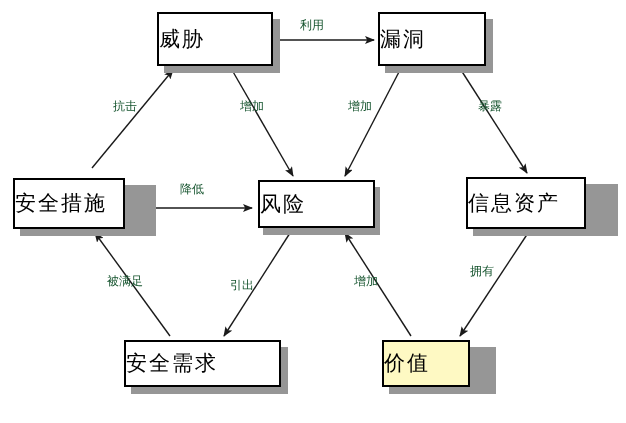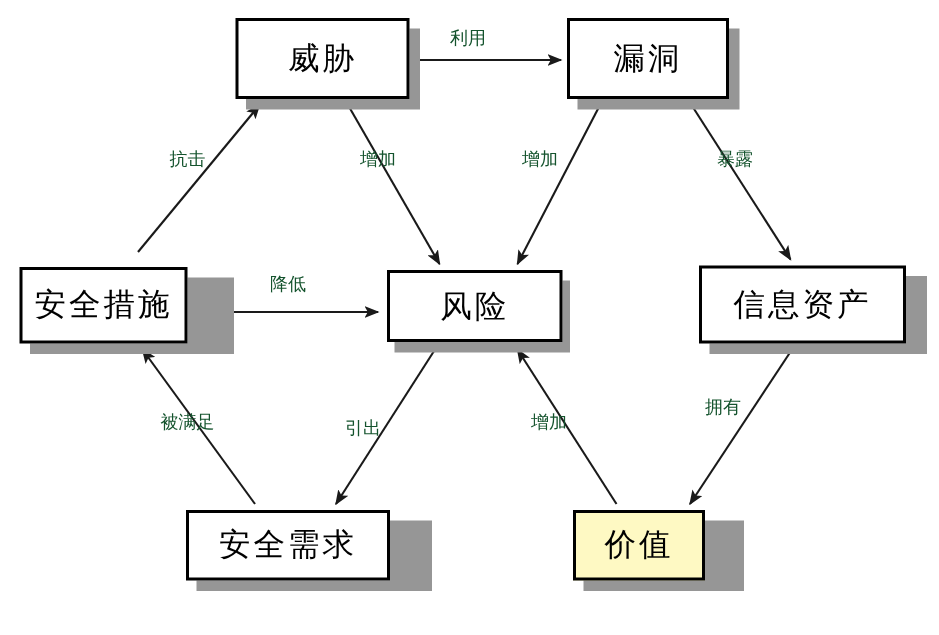--- a/index.html
+++ b/index.html
@@ -1,20 +1,20 @@
 <!DOCTYPE html>
 <html><head>
 <meta charset="utf-8">
 <style>
   html,body{margin:0;padding:0;background:#ffffff;}
   body{font-family:"DejaVu Sans","Liberation Sans",sans-serif;}
   #canvas{position:relative;width:626px;height:423px;background:#ffffff;overflow:hidden;}
   #edge-layer{position:absolute;left:0;top:0;width:626px;height:423px;}
   .node{position:absolute;box-sizing:border-box;background:#ffffff;border:2px solid #0f172a;
-        display:flex;align-items:center;justify-content:center;z-index:3;}
+        display:flex;align-items:center;z-index:3;}
   .node-shadow{position:absolute;background:#969696;z-index:2;}
   .node-label{font-size:21px;color:#000000;letter-spacing:2px;line-height:1;white-space:nowrap;}
   .edge-label{position:absolute;font-size:12px;color:#14532d;white-space:nowrap;z-index:4;
               letter-spacing:0px;line-height:1;}
 </style>
 </head>
 <body>
 
 <div id="canvas">
 
@@ -53,24 +53,24 @@
       </div>
       <div class="node" style="left: 378px; top: 12px; width: 108px; height: 54px; background: rgb(255, 255, 255); border-color: rgb(0, 0, 0);">
         <span class="node-label">漏洞</span>
       </div>
       <div class="node" style="left: 13px; top: 178px; width: 112px; height: 51px; background: rgb(255, 255, 255); border-color: rgb(0, 0, 0);">
         <span class="node-label">安全措施</span>
       </div>
       <div class="node" style="left: 258px; top: 180px; width: 117px; height: 48px; background: rgb(255, 255, 255); border-color: rgb(0, 0, 0);">
         <span class="node-label">风险</span>
       </div>
-      <div class="node" style="left: 466px; top: 177px; width: 138px; height: 52px; background: rgb(255, 255, 255); border-color: rgb(0, 0, 0);">
+      <div class="node" style="left: 466px; top: 177px; width: 120px; height: 52px; background: rgb(255, 255, 255); border-color: rgb(0, 0, 0);">
         <span class="node-label">信息资产</span>
       </div>
-      <div class="node" style="left: 124px; top: 340px; width: 136px; height: 47px; background: rgb(255, 255, 255); border-color: rgb(0, 0, 0);">
+      <div class="node" style="left: 124px; top: 340px; width: 157px; height: 47px; background: rgb(255, 255, 255); border-color: rgb(0, 0, 0);">
         <span class="node-label">安全需求</span>
       </div>
       <div class="node" style="left: 382px; top: 340px; width: 88px; height: 47px; background: #fef9c3; border-color: rgb(0, 0, 0);">
         <span class="node-label">价值</span>
       </div>
     </div>
   <div id="label-layer">
       <div class="edge-label" style="left: 300px; top: 19px;">利用</div>
       <div class="edge-label" style="left: 113px; top: 100px;">抗击</div>
       <div class="edge-label" style="left: 240px; top: 100px;">增加</div>

